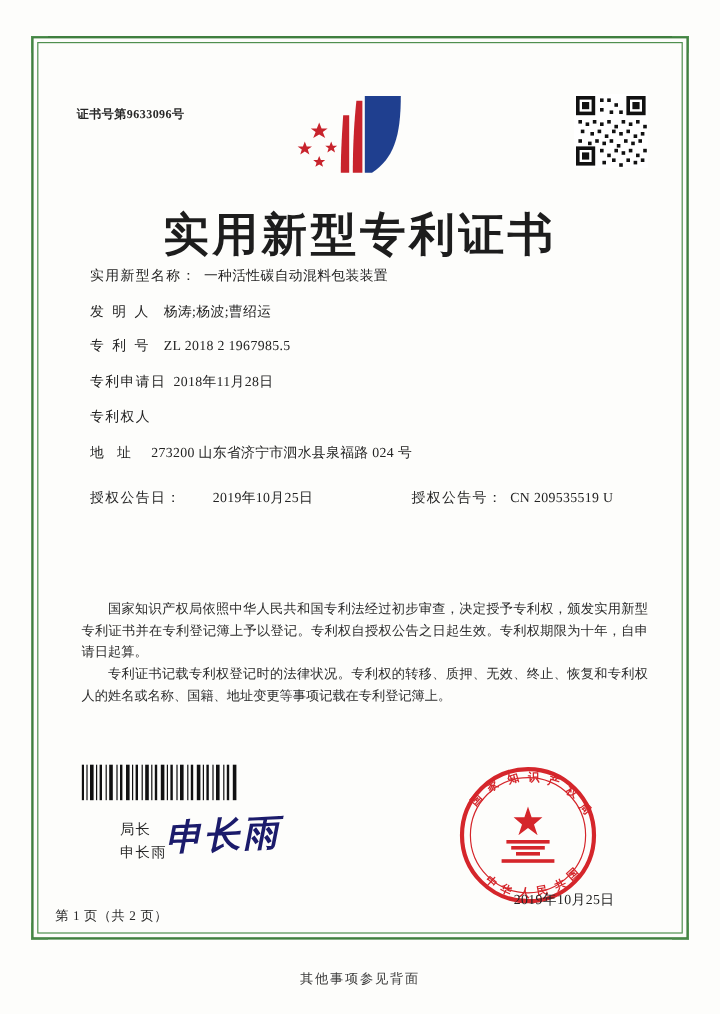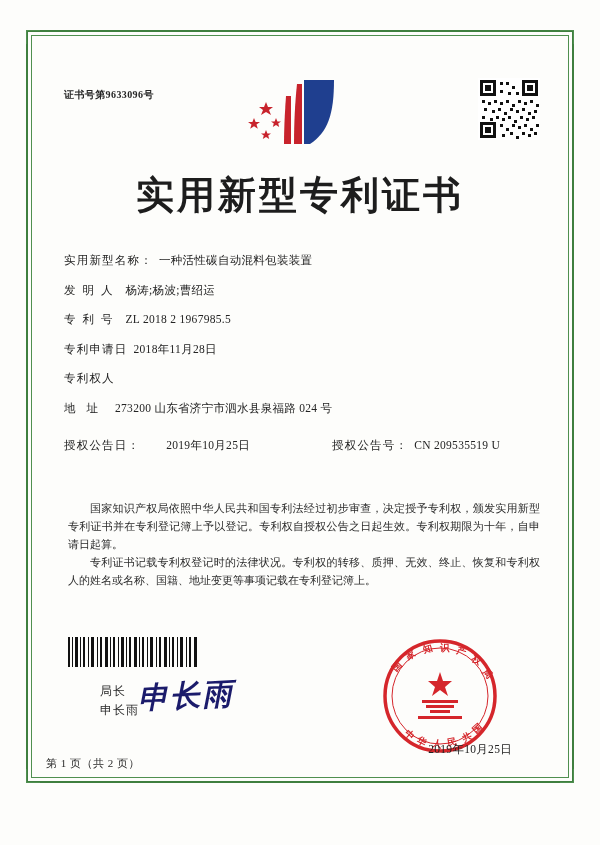--- a/index.html
+++ b/index.html
@@ -73,21 +73,21 @@
     text-align: center;
     font-size: 38px;
     font-weight: bold;
     letter-spacing: 3px;
     color: #1d1d1d;
     font-family: "DejaVu Serif", serif;
   }
 
   .fields {
     position: absolute;
-    left: 18px; right: 10px; top: 170px; margin-top: 31px;
+    left: 29px; right: 10px; top: 170px;
   }
   .field {
     display: flex;
     align-items: baseline;
     margin-bottom: 14.5px;
     font-size: 11.5px;
     color: #232323;
   }
   .f-label {
     white-space: nowrap;
@@ -390,14 +390,15 @@
         </g>
       </svg>
     </div>
 
     <div class="seal-date">2019年10月25日</div>
 
     <div class="page-num">第 1 页（共 2 页）</div>
 
   </div>
 
+  <div class="footer-note">其他事项参见背面</div>
 
 </div>
 
 </body></html>

